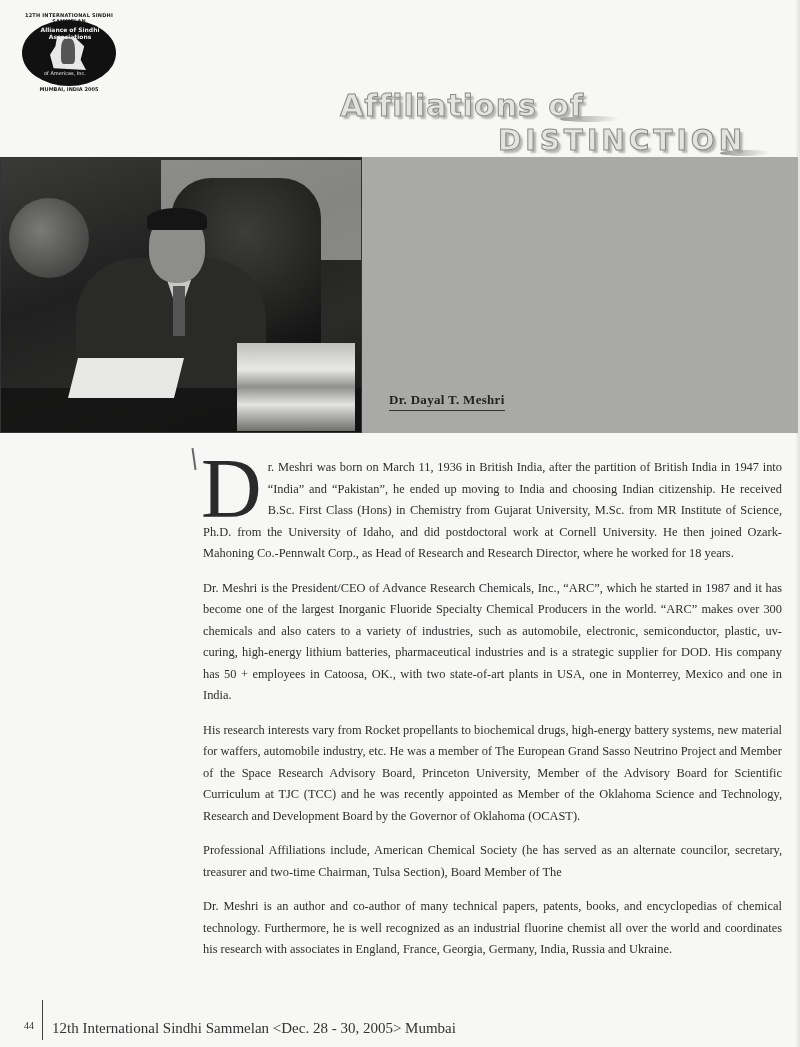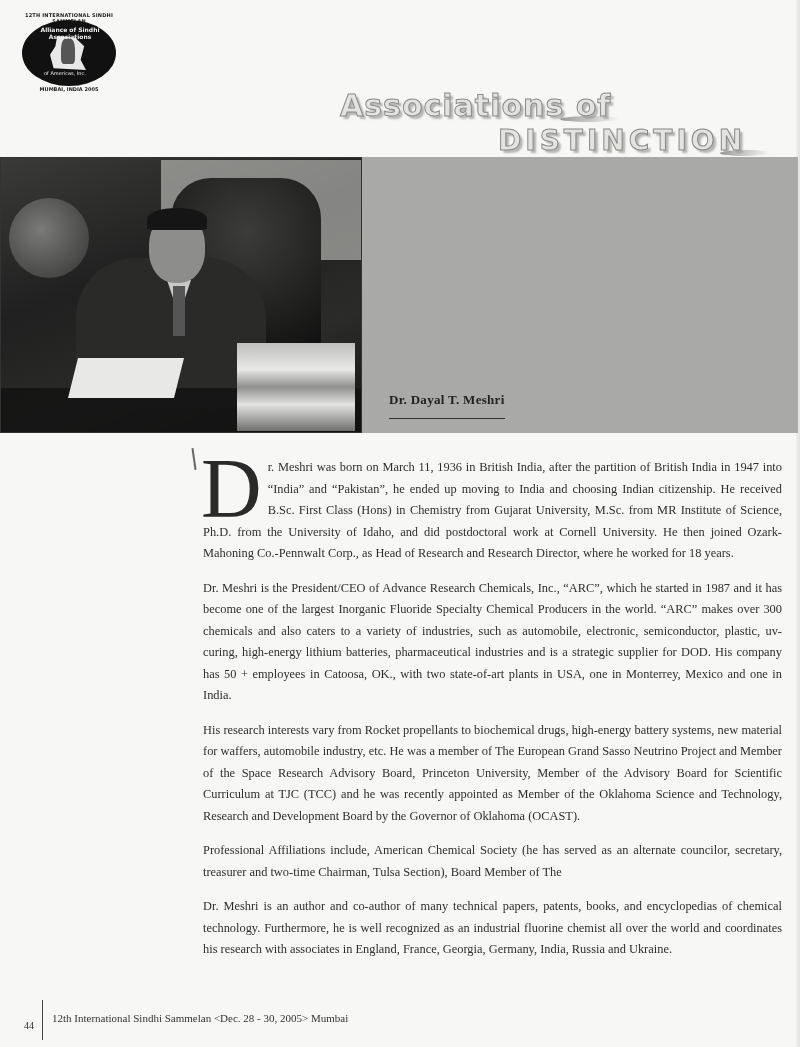--- a/index.html
+++ b/index.html
@@ -37,50 +37,50 @@
   .photo .person-body { position:absolute; left:75px; top:100px; width:190px; height:150px; border-radius:60px 60px 10px 10px; background:#2a2a28; }
   .photo .face { position:absolute; left:148px; top:55px; width:56px; height:70px; border-radius:45%; background:#8d8d8b; }
   .photo .hair { position:absolute; left:146px; top:50px; width:60px; height:22px; border-radius:50% 50% 10% 10%; background:#151515; }
   .photo .shirt { position:absolute; left:166px; top:122px; width:24px; height:36px; background:#c9c9c7; clip-path:polygon(0 0,100% 0,50% 100%); }
   .photo .tie { position:absolute; left:172px; top:128px; width:12px; height:50px; background:#555; }
   .photo .book-open { position:absolute; left:72px; top:200px; width:106px; height:40px; background:#e8e8e6; transform:skewX(-14deg); }
   .photo .books { position:absolute; left:236px; top:185px; width:118px; height:88px; background:linear-gradient(#bfbfbd 0%,#e8e8e6 30%,#8f8f8d 50%,#e3e3e1 70%,#6f6f6d 100%); }
   .photo .desk { position:absolute; left:0; top:230px; width:362px; height:46px; background:#111; opacity:0.8; }
 
   .caption { position:absolute; left:389px; top:392px; font-size:13px; font-weight:bold; color:#222;
-             border-bottom:1px solid #333; padding-bottom:10px; letter-spacing:0.3px; }
+             border-bottom:1px solid #333; padding-bottom:2px; letter-spacing:0.3px; }
 
   
   .article { position:absolute; left:203px; top:457px; width:579px; font-size:12.4px; line-height:21.5px; text-align:justify; color:#2e2e2e; }
   .article p { margin:0 0 13px 0; }
   .dropcap { float:left; font-size:84px; line-height:66px; height:64px; margin:-1px 6px 0 -2px; color:#2a2a2a; font-family:"Liberation Serif", serif; }
   .dropcap-tick { position:absolute; left:193px; top:448px; width:2px; height:22px; background:#666; transform:rotate(-8deg); }
 
   
   .footer { position:absolute; left:0; top:1000px; width:794px; height:47px; }
   .footer-page { position:absolute; left:24px; top:20px; font-size:10px; color:#333; }
   .footer-rule { position:absolute; left:42px; top:0; width:1px; height:40px; background:#444; }
-  .footer-text { position:absolute; left:52px; top:12px; font-size:11px; color:#333; }
+  .footer-text { position:absolute; left:52px; top:20px; font-size:15px; color:#333; }
 </style>
 </head>
 <body>
 
 <div class="page-edge"></div>
 
 <div class="logo">
   <div class="logo-text-top">12TH INTERNATIONAL SINDHI SAMMELAN</div>
   <div class="logo-oval"></div>
   <div class="logo-map"></div>
   <div class="logo-figure"></div>
   <div class="logo-text-arc">Alliance of Sindhi Associations</div>
   <div class="logo-text-bottom">of Americas, Inc.</div>
   <div class="logo-text-city">MUMBAI, INDIA 2005</div>
 </div>
 
-<div class="title-line title-1">Associations of</div>
+<div class="title-line title-1">Affiliations of</div>
 <div class="swoosh swoosh-1"></div>
 <div class="title-line title-2">DISTINCTION</div>
 <div class="swoosh swoosh-2"></div>
 
 <div class="grey-band"></div>
 
 <div class="photo" title="Dr. Dayal T. Meshri seated at desk">
   <div class="window"></div>
   <div class="globe"></div>
   <div class="chair"></div>

